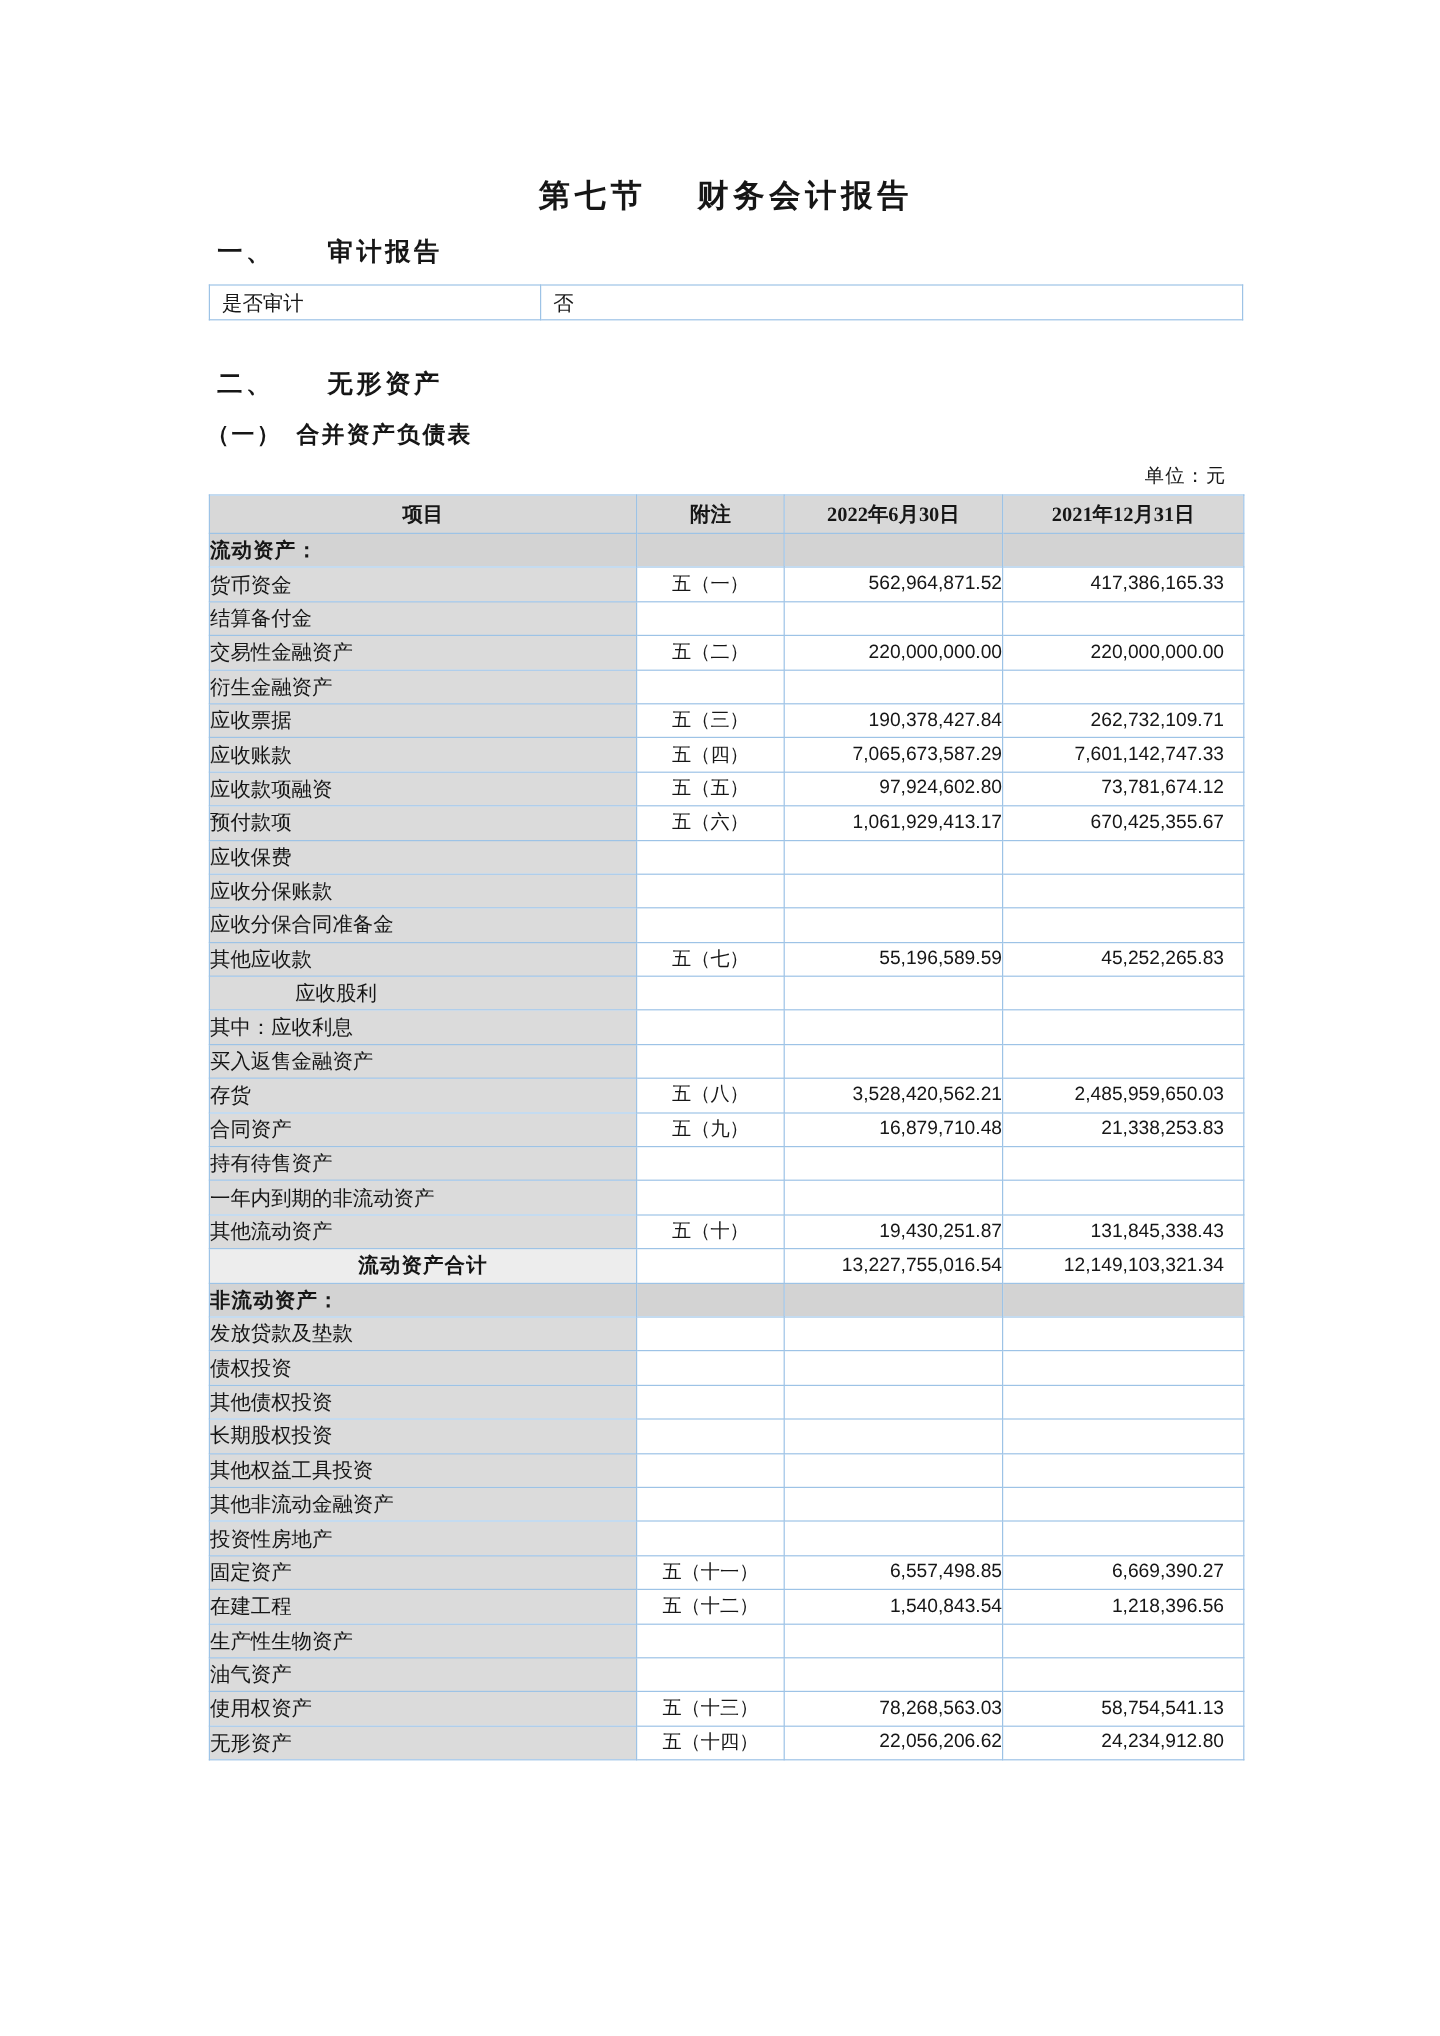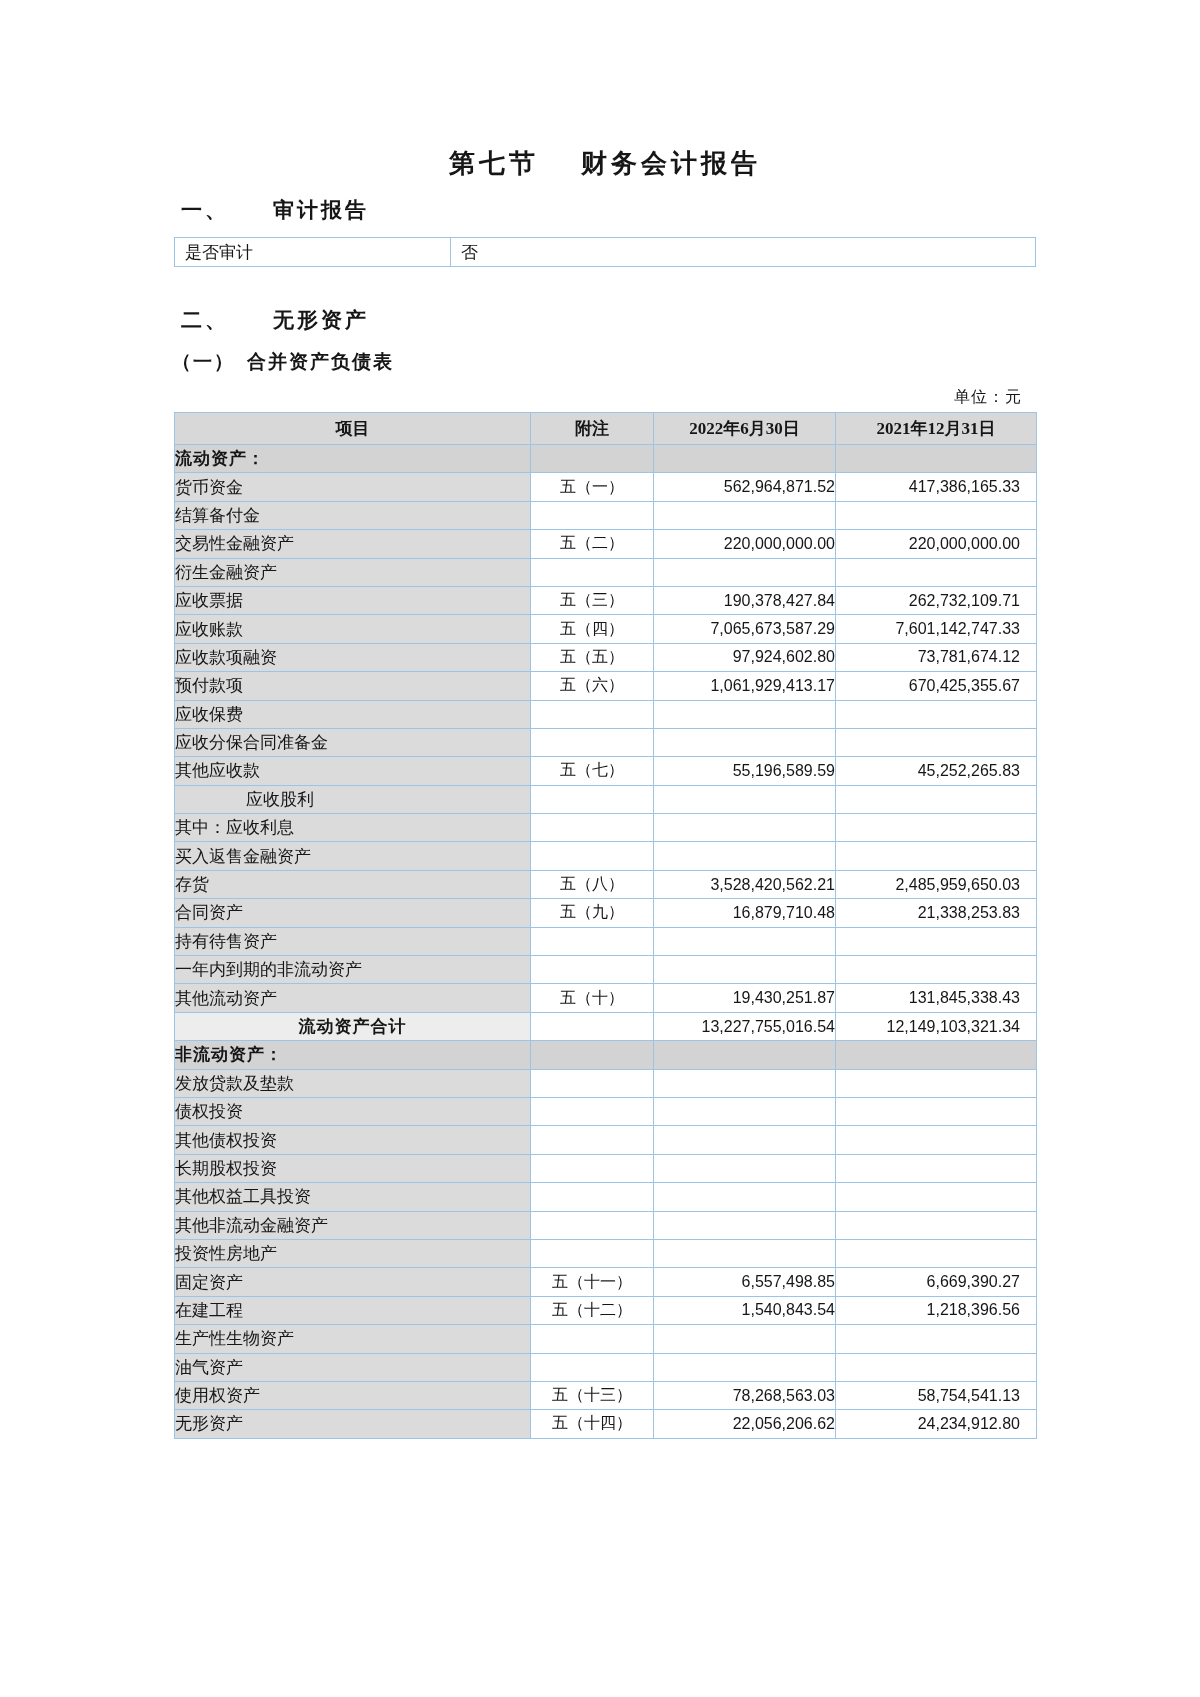--- a/index.html
+++ b/index.html
@@ -156,20 +156,26 @@
       <td class="c-num">1,061,929,413.17</td>
       <td class="c-num last">670,425,355.67</td>
     </tr>
         <tr class="row-item">
       <td class="c-item">应收保费</td>
       <td class="c-note"></td>
       <td class="c-num"></td>
       <td class="c-num last"></td>
     </tr>
         <tr class="row-item">
+      <td class="c-item">应收分保账款</td>
+      <td class="c-note"></td>
+      <td class="c-num"></td>
+      <td class="c-num last"></td>
+    </tr>
+        <tr class="row-item">
       <td class="c-item">应收分保合同准备金</td>
       <td class="c-note"></td>
       <td class="c-num"></td>
       <td class="c-num last"></td>
     </tr>
         <tr class="row-item">
       <td class="c-item">其他应收款</td>
       <td class="c-note">五（七）</td>
       <td class="c-num">55,196,589.59</td>
       <td class="c-num last">45,252,265.83</td>

